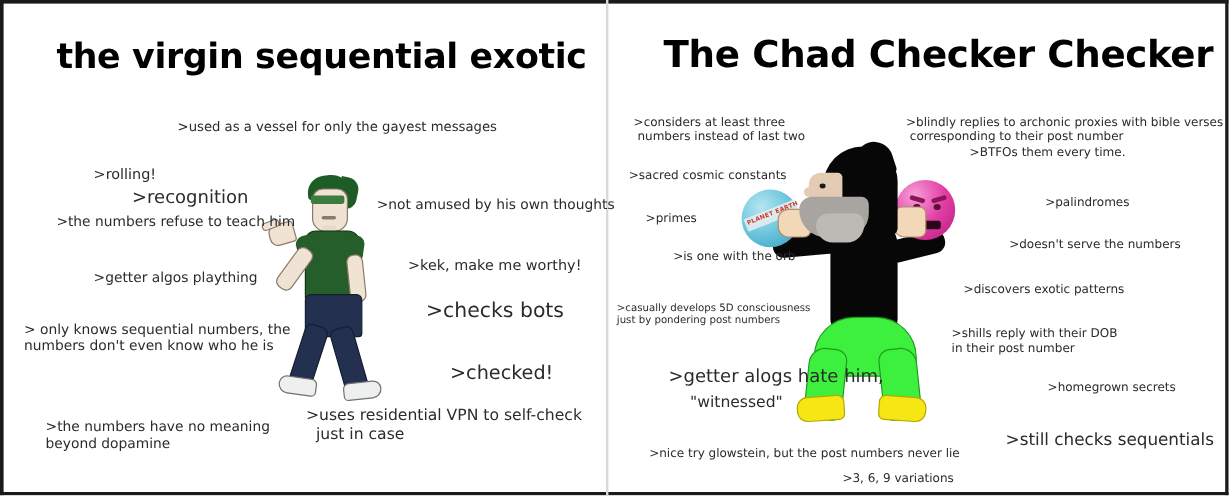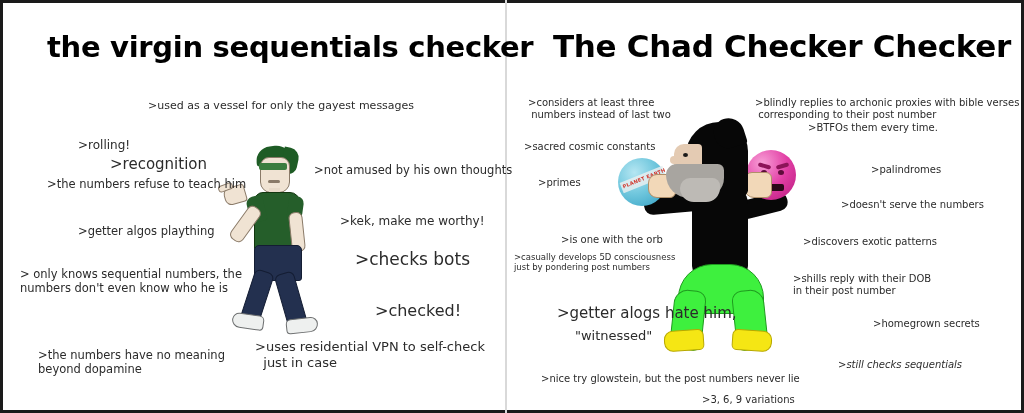--- a/index.html
+++ b/index.html
@@ -342,21 +342,21 @@
 
 <div id="canvas">
 
   <div class="frame-border" style="left:0;top:0;width:1024px;height:3px;"></div>
   <div class="frame-border" style="left:0;top:410px;width:1024px;height:3px;"></div>
   <div class="frame-border" style="left:0;top:0;width:3px;height:413px;"></div>
   <div class="frame-border" style="left:1021px;top:0;width:3px;height:413px;"></div>
 
   <div class="divider"></div>
 
-  <div class="panel-title" id="title-left">the virgin sequentials checker</div>
+  <div class="panel-title" id="title-left">the virgin sequential exotic</div>
   <div class="panel-title" id="title-right">The Chad Checker Checker</div>
 
   <div id="virgin">
     <div class="v-part" id="v-hair"></div>
     <div class="v-part" id="v-hair-spike"></div>
     <div class="v-part" id="v-face"></div>
     <div class="v-part" id="v-glasses"></div>
     <div class="v-part" id="v-mouth"></div>
     <div class="v-part" id="v-neck"></div>
     <div class="v-part" id="v-shirt"></div>
@@ -421,32 +421,32 @@
       <div class="greentext" style="left: 375px; top: 301px; font-size: 16px;">&gt;checked!</div>
       <div class="greentext" style="left: 255px; top: 339px; font-size: 13px;">&gt;uses residential VPN to self-check
   just in case</div>
       <div class="greentext" style="left: 305px; top: 386px; font-size: 12px; margin-top: 32px;">&gt;369? what is that some kike psyop?</div>
     </div>
   <div id="right-labels">
       <div class="greentext" style="left: 528px; top: 97px; font-size: 10px;">&gt;considers at least three
  numbers instead of last two</div>
       <div class="greentext" style="left: 524px; top: 141px; font-size: 10px;">&gt;sacred cosmic constants</div>
       <div class="greentext" style="left: 538px; top: 177px; font-size: 10px;">&gt;primes</div>
-      <div class="greentext" style="left: 561px; top: 234px; font-size: 10px;">&gt;is one with the orb</div>
+      <div class="greentext" style="left: 561px; top: 209px; font-size: 10px;">&gt;is one with the orb</div>
       <div class="greentext" style="left: 514px; top: 252px; font-size: 8.5px;">&gt;casually develops 5D consciousness
 just by pondering post numbers</div>
       <div class="greentext" style="left: 545px; top: 304px; font-size: 15px; margin-left: 12px;">&gt;getter alogs hate him,</div>
       <div class="greentext" style="left: 575px; top: 328px; font-size: 13px;">"witnessed"</div>
       <div class="greentext" style="left: 541px; top: 373px; font-size: 10px;">&gt;nice try glowstein, but the post numbers never lie</div>
       <div class="greentext" style="left: 702px; top: 394px; font-size: 10px;">&gt;3, 6, 9 variations</div>
       <div class="greentext" style="left: 755px; top: 97px; font-size: 10px;">&gt;blindly replies to archonic proxies with bible verses
  corresponding to their post number</div>
       <div class="greentext" style="left: 808px; top: 122px; font-size: 10px;">&gt;BTFOs them every time.</div>
       <div class="greentext" style="left: 871px; top: 164px; font-size: 10px;">&gt;palindromes</div>
       <div class="greentext" style="left: 841px; top: 199px; font-size: 10px;">&gt;doesn't serve the numbers</div>
       <div class="greentext" style="left: 803px; top: 236px; font-size: 10px;">&gt;discovers exotic patterns</div>
       <div class="greentext" style="left: 793px; top: 273px; font-size: 10px;">&gt;shills reply with their DOB
 in their post number</div>
       <div class="greentext" style="left: 873px; top: 318px; font-size: 10px;">&gt;homegrown secrets</div>
-      <div class="greentext" style="left: 838px; top: 359px; font-size: 10px; font-style: italic;">&gt;still checks sequentials</div>
+      <div class="greentext" style="left: 838px; top: 359px; font-size: 14px;">&gt;still checks sequentials</div>
     </div>
 
 </div>
 
 </body></html>

